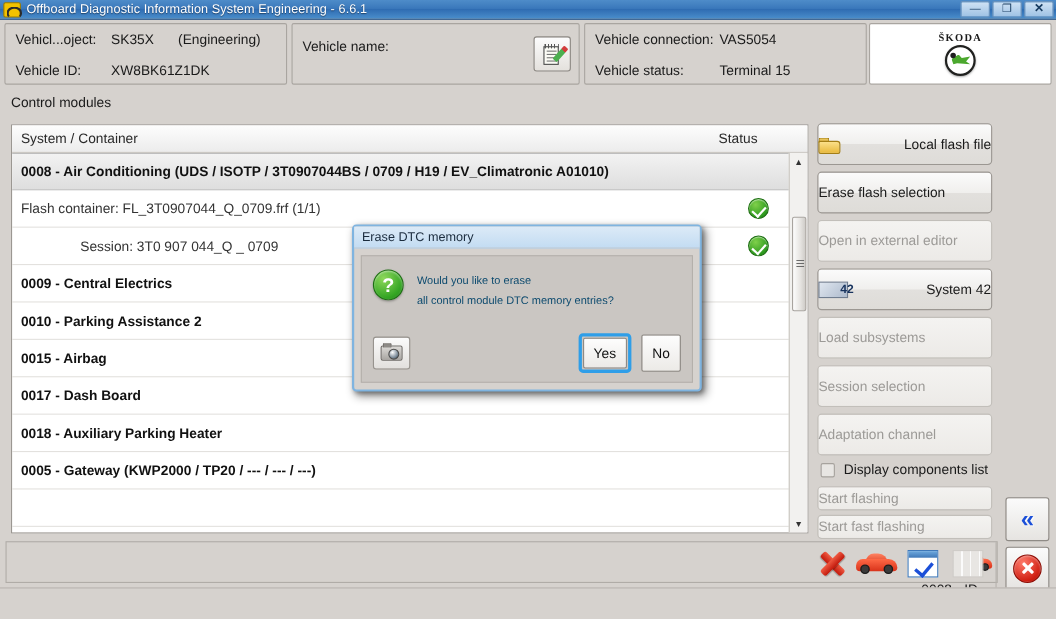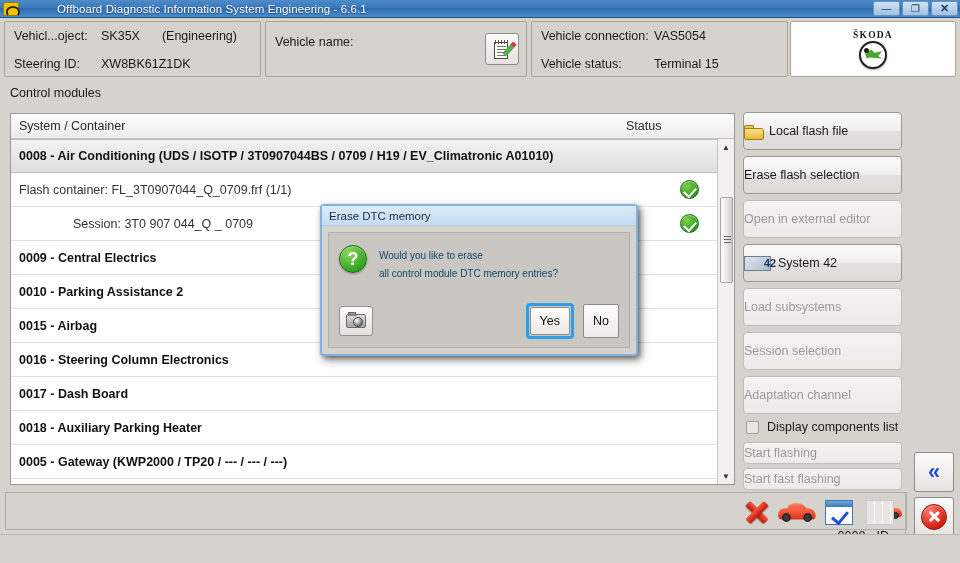--- a/index.html
+++ b/index.html
@@ -14,21 +14,20 @@
     width: 960px; height: 563px;
     background: #d6d2ce;
   }
 
   
   .titlebar {
     position: absolute; left: 0; top: 0; width: 960px; height: 18px;
     background: linear-gradient(to bottom, #4e8cc9 0%, #3a78bb 45%, #2f6cb2 50%, #4a8ecb 100%);
     display: flex; align-items: center;
     border-bottom: 1px solid #1d4f86;
-    gap: 33px;
   }
   .tb-icon {
     width: 16px; height: 14px; margin-left: 3px; margin-right: 5px;
     background: #f2c200;
     border: 1px solid #9a7a00;
     border-radius: 2px;
     position: relative; flex: none;
   }
   .tb-icon::after {
     content: ""; position: absolute; left: 2px; top: 3px;
@@ -130,21 +129,21 @@
     border: 1px solid #9b9792;
   }
   .table-head {
     display: flex; height: 25px;
     background: linear-gradient(to bottom, #fdfdfd, #ececec);
     border-bottom: 1px solid #c6c2bd;
     font-size: 12.5px; color: #2a2a2a;
     align-items: center;
   }
   .th-sys { flex: 1; padding-left: 8px; }
-  .th-status { width: 90px; text-align: left; }
+  .th-status { width: 90px; text-align: center; }
   .th-pad { width: 18px; }
 
   .table-body { position: relative; height: 345px; overflow: hidden; }
   .trow {
     display: flex; align-items: center;
     height: 34px;
     border-bottom: 1px solid #e3e1de;
     font-size: 12.5px; color: #111;
   }
   .trow .cell-sys { flex: 1; padding-left: 8px; white-space: nowrap; }
@@ -195,21 +194,21 @@
     width:7px; height:8px;
     background: repeating-linear-gradient(to bottom, #6a6a6a 0 1px, transparent 1px 3px);
   }
 
   
   .rpanel { position: absolute; left: 743px; top: 112px; width: 163px; }
   .rbtn {
     width: 159px; height: 38px; margin-bottom: 6px;
     background: linear-gradient(to bottom, #fbfbfb 0%, #f0efed 50%, #e2e0dd 51%, #dedcd8 100%);
     border: 1px solid #9b9792; border-radius: 4px;
-    display: flex; align-items: center; justify-content: flex-start;
+    display: flex; align-items: center; justify-content: space-between;
     font-size: 12.5px; color: #1a1a1a;
     gap: 7px;
   }
   .rbtn.disabled {
     background: linear-gradient(to bottom, #f4f3f1, #eceae7);
     border-color: #c2bfba;
     color: #9c9a97;
   }
   .rbtn.flat { height: 22px; margin-bottom: 4px; }
 
@@ -449,21 +448,21 @@
 
   <div class="header">
 
     <div class="hpanel hp-vehicle">
       <div class="hrow">
         <span class="hlbl">Vehicl...oject:</span>
         <span class="hval">SK35X</span>
         <span class="hval hval2">(Engineering)</span>
       </div>
       <div class="hrow">
-        <span class="hlbl">Steering ID:</span>
+        <span class="hlbl">Vehicle ID:</span>
         <span class="hval">XW8BK61Z1DK</span>
       </div>
     </div>
 
     <div class="hpanel hp-name">
       <div class="hrow" style="margin-top:6px">
         <span class="hlbl" style="width:auto">Vehicle name:</span>
         <span class="hval"></span>
       </div>
       <div class="notepad-btn">
@@ -522,24 +521,20 @@
         <div class="trow module">
           <div class="cell-sys">0009 - Central Electrics</div>
           <div class="cell-status"></div>
         </div>
         <div class="trow module">
           <div class="cell-sys">0010 - Parking Assistance 2</div>
           <div class="cell-status"></div>
         </div>
         <div class="trow module">
           <div class="cell-sys">0015 - Airbag</div>
-          <div class="cell-status"></div>
-        </div>
-        <div class="trow module">
-          <div class="cell-sys">0016 - Steering Column Electronics</div>
           <div class="cell-status"></div>
         </div>
         <div class="trow module">
           <div class="cell-sys">0017 - Dash Board</div>
           <div class="cell-status"></div>
         </div>
         <div class="trow module">
           <div class="cell-sys">0018 - Auxiliary Parking Heater</div>
           <div class="cell-status"></div>
         </div>

